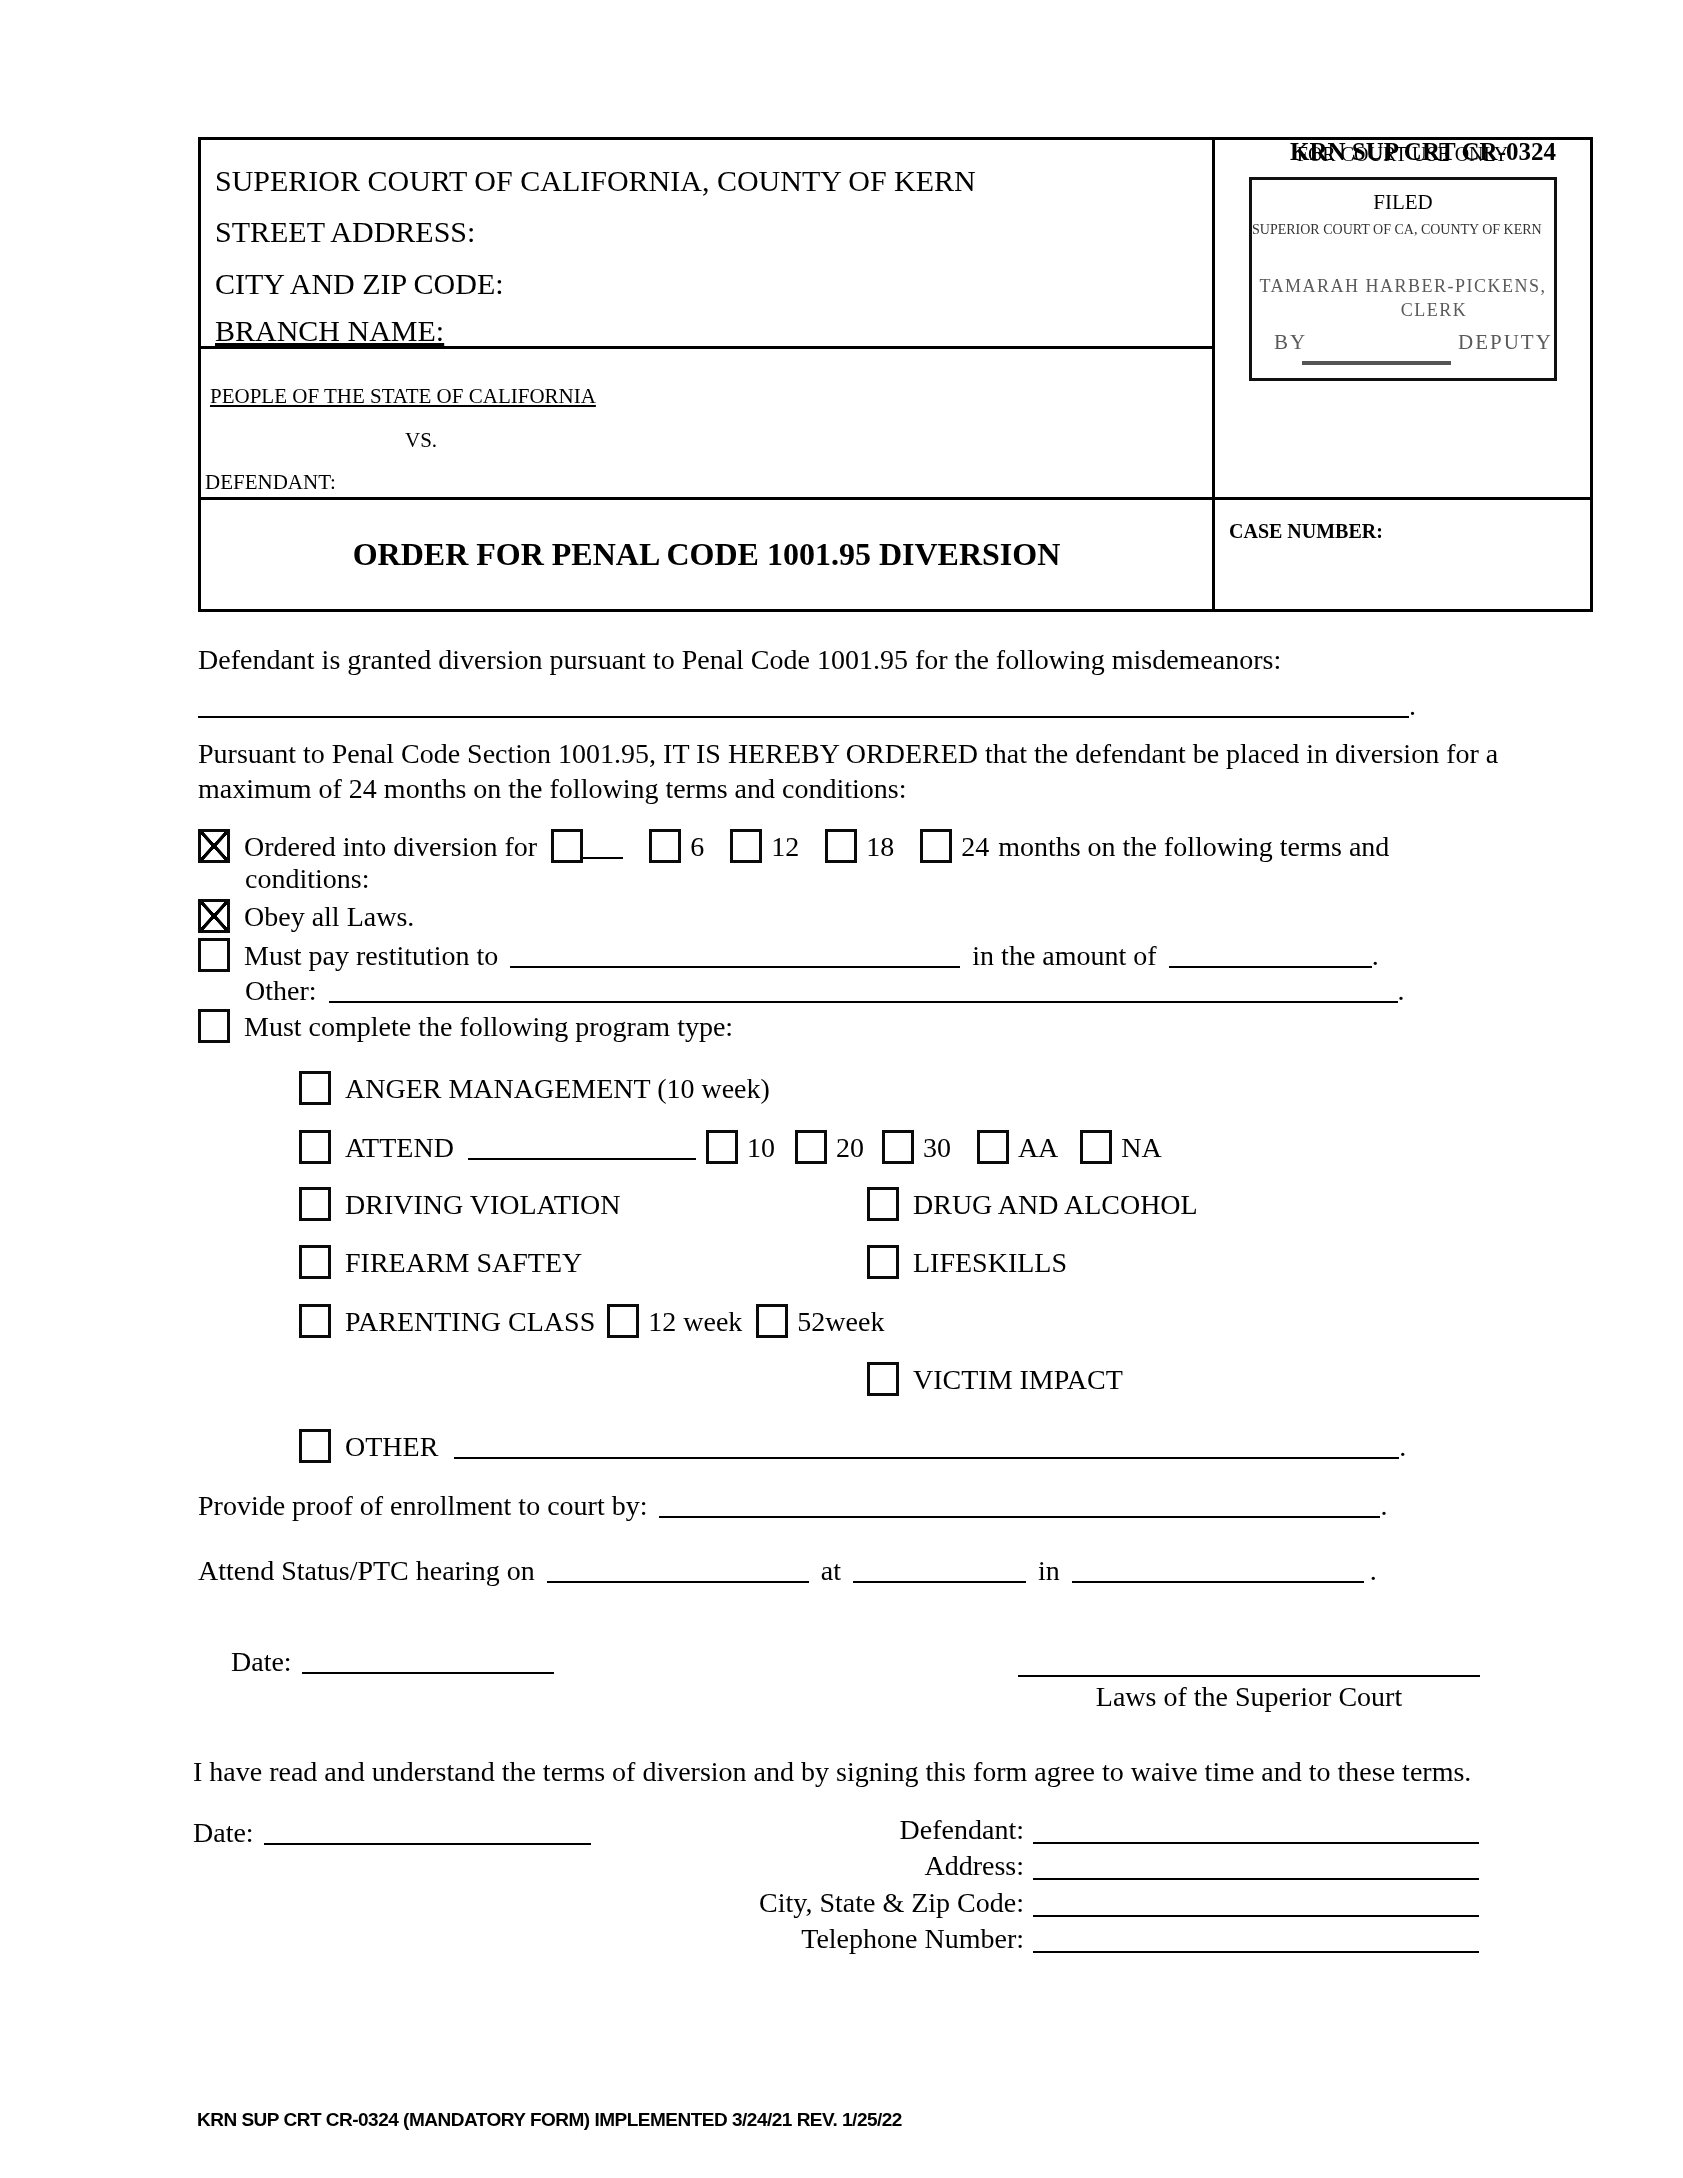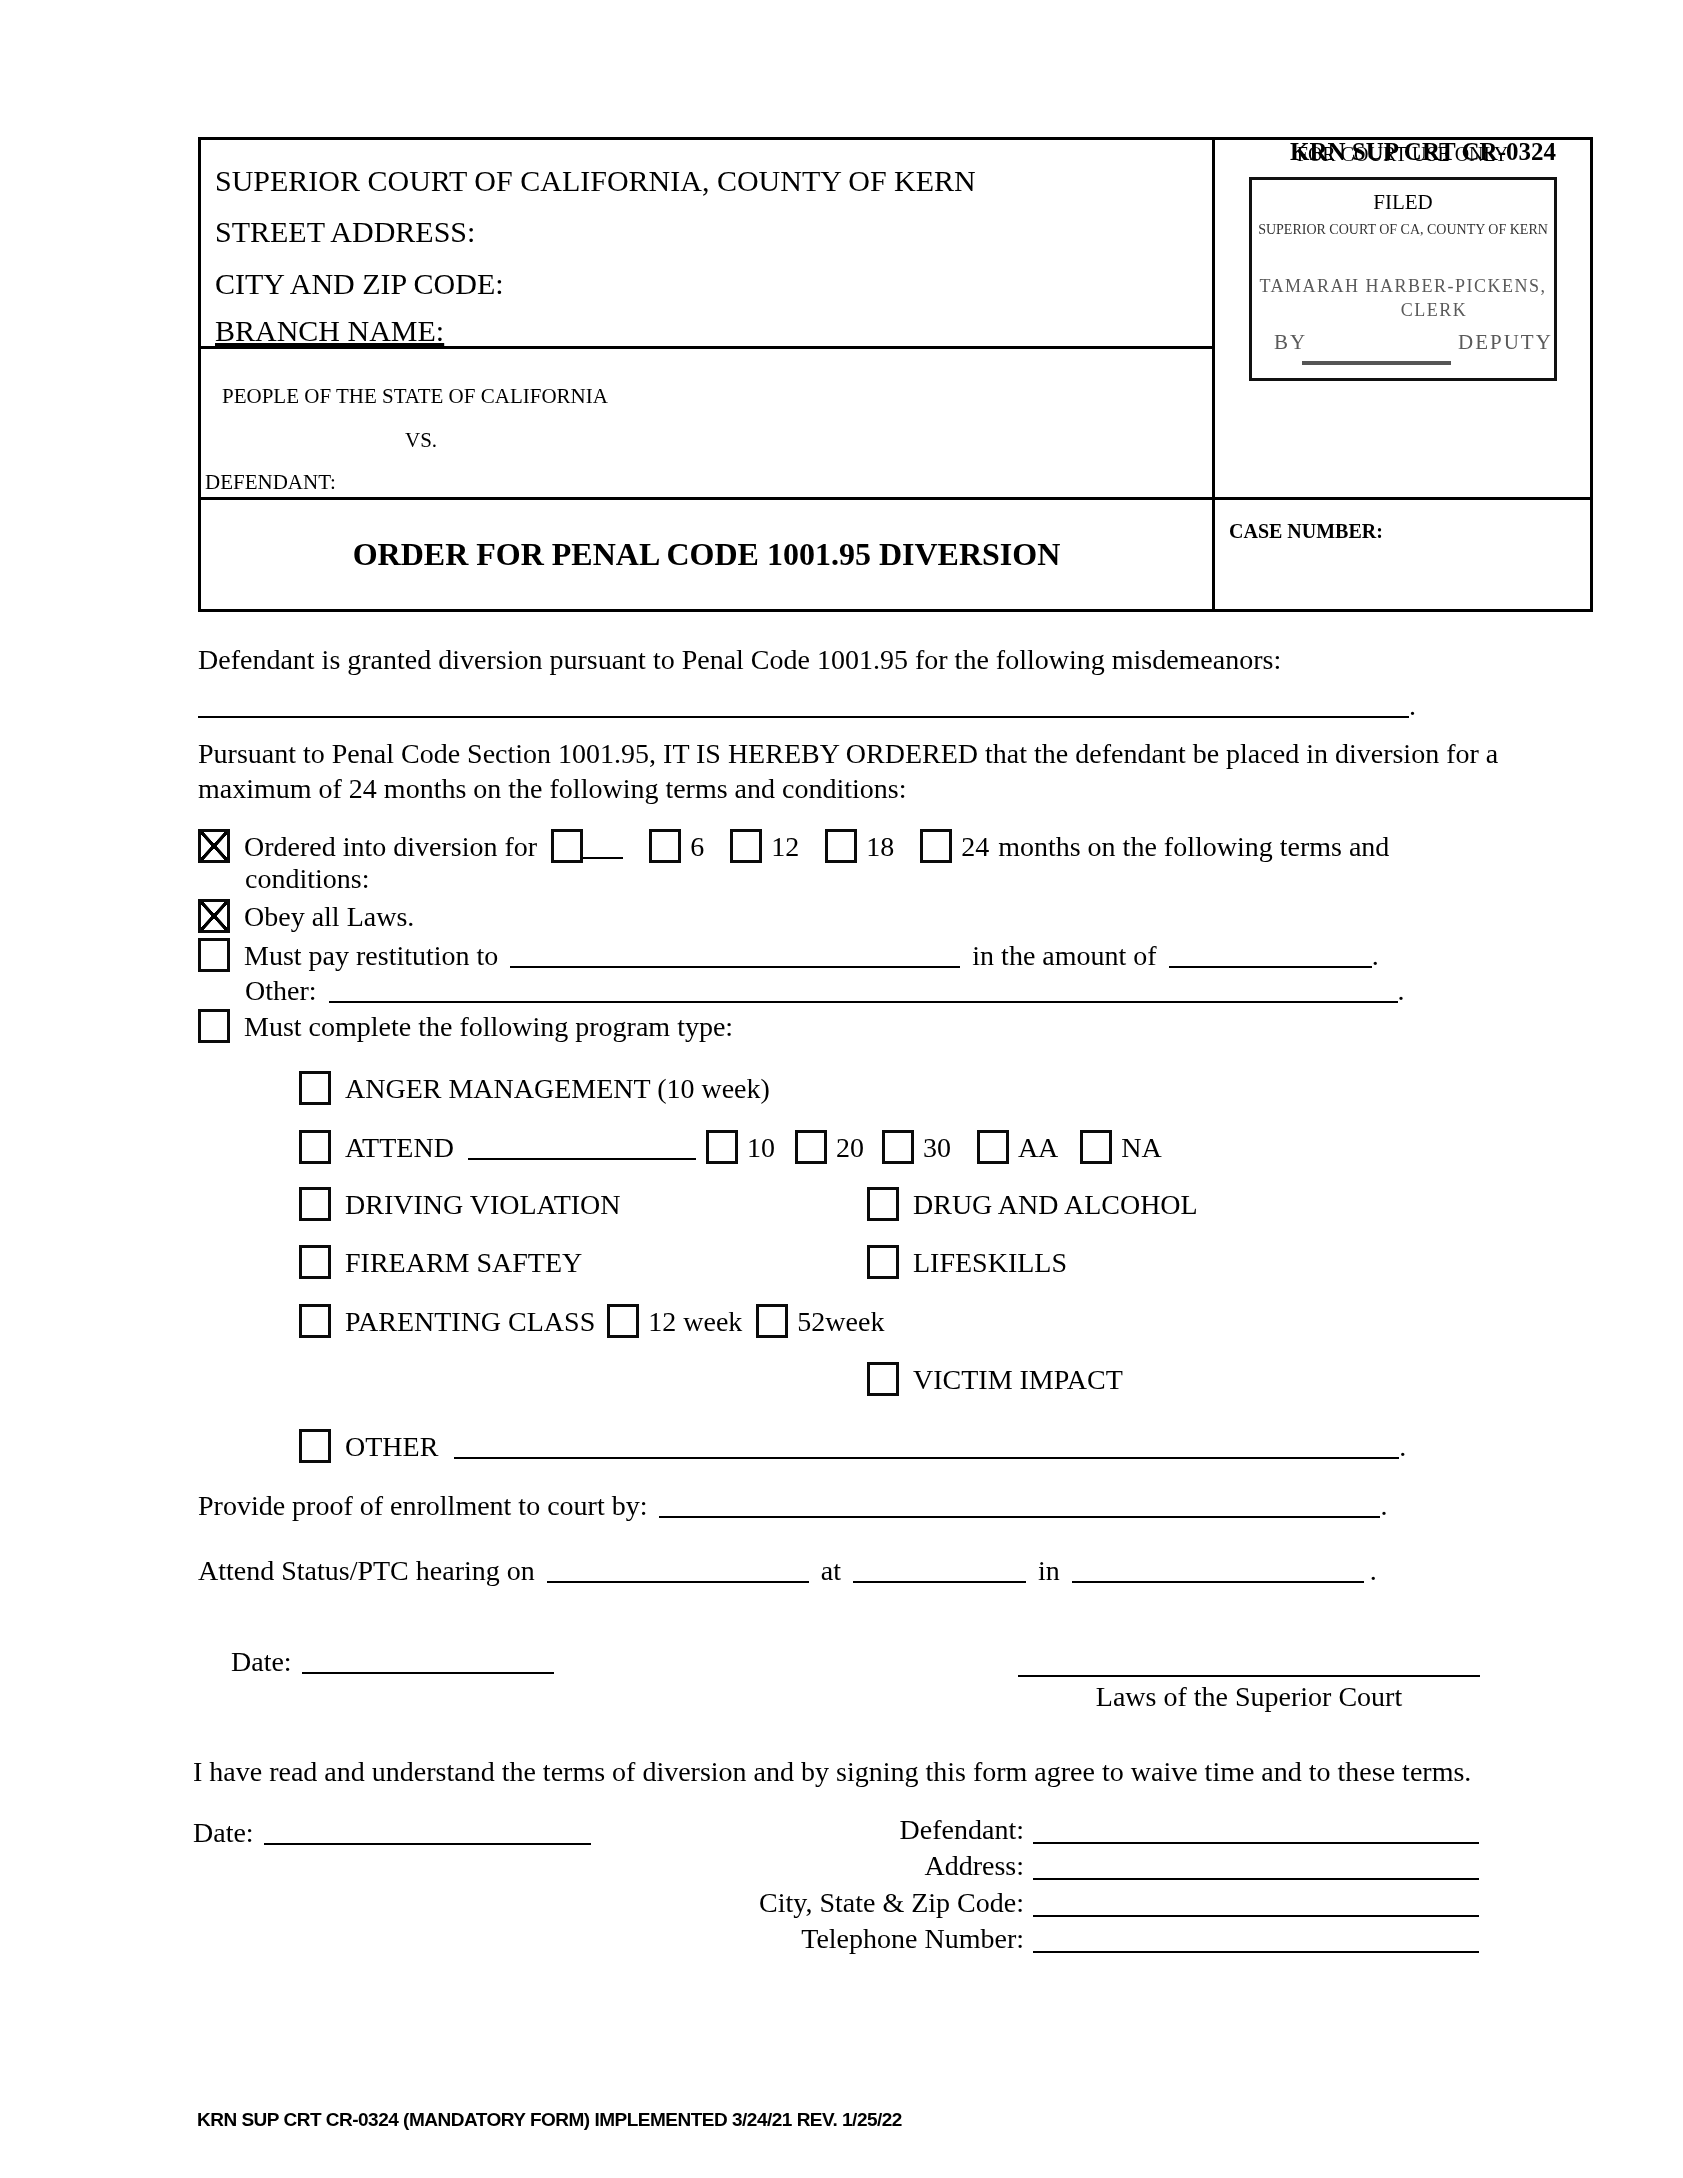--- a/index.html
+++ b/index.html
@@ -52,31 +52,31 @@
   <div class="tbl">
     <div class="vdiv"></div>
     <div class="hr" style="left:0;top:206px;width:1011px;height:3px;"></div>
     <div class="hr" style="left:0;top:357px;width:1389px;height:3px;"></div>
 
     <div class="abs t30" style="left:14px;top:24px;">SUPERIOR COURT OF CALIFORNIA, COUNTY OF KERN</div>
     <div class="abs t30" style="left:14px;top:75px;">STREET ADDRESS:</div>
     <div class="abs t30" style="left:14px;top:127px;">CITY AND ZIP CODE:</div>
     <div class="abs t30" style="left:14px;top:174px;text-decoration:underline;">BRANCH NAME:</div>
 
-    <div class="abs t21" style="left:21px;top:244px;">PEOPLE OF THE STATE OF CALIFORNIA</div>
+    <div class="abs t21" style="left:9px;top:244px;text-decoration:underline;">PEOPLE OF THE STATE OF CALIFORNIA</div>
     <div class="abs t21" style="left:204px;top:288px;">VS.</div>
     <div class="abs t21" style="left:4px;top:330px;">DEFENDANT:</div>
 
     <div class="abs b center" style="left:0;top:396px;width:1011px;font-size:32px;">ORDER FOR PENAL CODE 1001.95 DIVERSION</div>
 
     <div class="abs center" style="left:1014px;top:3px;width:375px;font-size:20px;">FOR COURT USE ONLY</div>
 
     <div class="filedbox">
       <div class="abs center" style="left:0;top:10px;width:302px;font-size:21px;">FILED</div>
-      <div class="abs center" style="left:0;top:42px;width:302px;font-size:14px;color:#333;">SUPERIOR COURT OF CA, COUNTY OF KERN</div>
+      <div class="abs center" style="left:0;top:42px;width:254px;font-size:14px;color:#333;">SUPERIOR COURT OF CA, COUNTY OF KERN</div>
       <div class="abs center gray" style="left:0;top:96px;width:302px;font-size:18px;letter-spacing:1.5px;">TAMARAH HARBER-PICKENS,</div>
       <div class="abs center gray" style="left:0;top:120px;width:364px;font-size:18px;letter-spacing:1.5px;">CLERK</div>
       <div class="abs gray" style="left:22px;top:150px;font-size:21px;letter-spacing:2px;">BY</div>
       <div class="hr" style="left:50px;top:181px;width:149px;height:4px;background:#555;"></div>
       <div class="abs gray" style="left:206px;top:150px;font-size:21px;letter-spacing:2px;">DEPUTY</div>
     </div>
 
     <div class="abs b" style="left:1028px;top:380px;font-size:20px;">CASE NUMBER:</div>
     <div class="abs" style="left:1168px;top:380px;width:198px;height:30px;"></div>
   </div>

